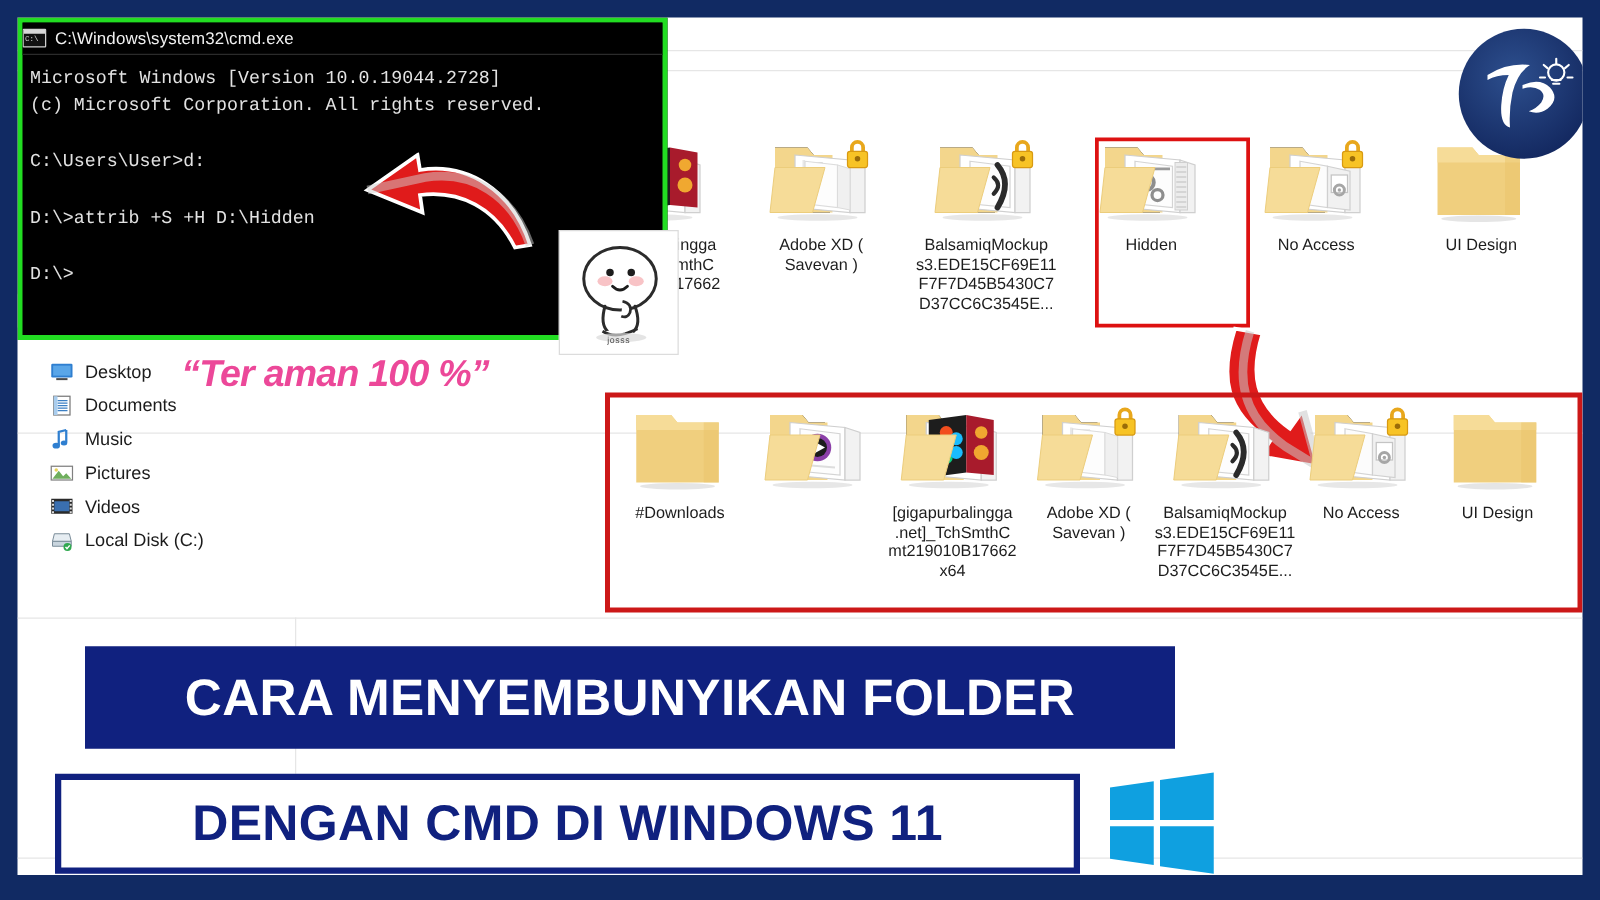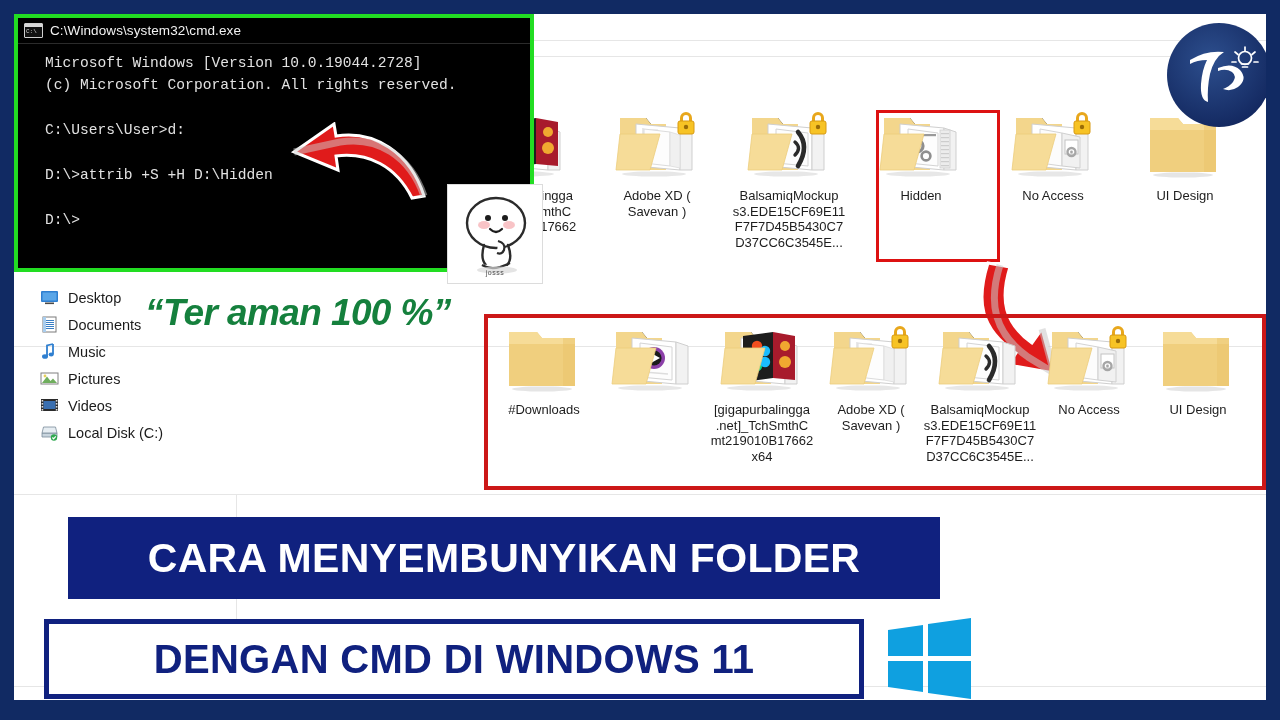--- a/index.html
+++ b/index.html
@@ -31,21 +31,21 @@
   #cmd-window {
     position: absolute; left: 0px; top: 0px;
     width: 520px; height: 258px;
     background: #000000;
     border: 4px solid #22dd22;
     overflow: hidden;
   }
   #cmd-titlebar {
     height: 26px; background: #000;
     display: flex; align-items: center; gap: 7px;
-    padding-left: 6px;
+    padding-left: 0;
     border-bottom: 1px solid #2b2b2b;
   }
   #cmd-icon {
     width: 19px; height: 15px; background: #111;
     border: 1px solid #cfcfcf; border-radius: 1px;
     position: relative; flex: none;
   }
   #cmd-icon::before {
     content: ""; position: absolute; left: 0; right: 0; top: 0; height: 3px;
     background: #d8d8d8;
@@ -57,21 +57,21 @@
   }
   #cmd-title {
     color: #f2f2f2; font-size: 13.5px;
     font-family: "Liberation Sans", sans-serif;
     letter-spacing: .1px; white-space: nowrap;
   }
   #cmd-body {
     padding: 8px 0 0 6px;
     font-family: "Liberation Mono", monospace;
     font-size: 14.6px; line-height: 22.4px;
-    color: #e2e2e2; white-space: pre; margin-left: 21px;
+    color: #e2e2e2; white-space: pre;
   }
   #cmd-body .blank { display: block; height: 22.4px; }
 
   
   #arrow-up-left {
     position: absolute; left: 276px; top: 108px;
     width: 140px; height: 78px;
   }
 
   
@@ -105,23 +105,23 @@
     position: absolute; left: 0; top: 221px; width: 200px; height: 1px;
     background: #d2d2d2;
   }
   #sidebar-tail {
     position: absolute; left: 0; top: 222px; width: 28px; height: 26px;
     background: #e4e4e4;
   }
 
   
   #ter-aman {
-    position: absolute; left: 131px; top: 278px;
-    font-size: 37px; font-weight: bold; font-style: italic;
-    color: #15803d; letter-spacing: -.6px; white-space: nowrap;
+    position: absolute; left: 131px; top: 269px;
+    font-size: 30px; font-weight: bold; font-style: italic;
+    color: #ec4899; letter-spacing: -.6px; white-space: nowrap;
     font-family: "Liberation Sans", sans-serif;
   }
 
   
   .folder-cell {
     position: absolute; width: 132px;
     display: flex; flex-direction: column; align-items: center;
   }
   .folder-art { position: relative; width: 86px; height: 74px; }
   .folder-label {

